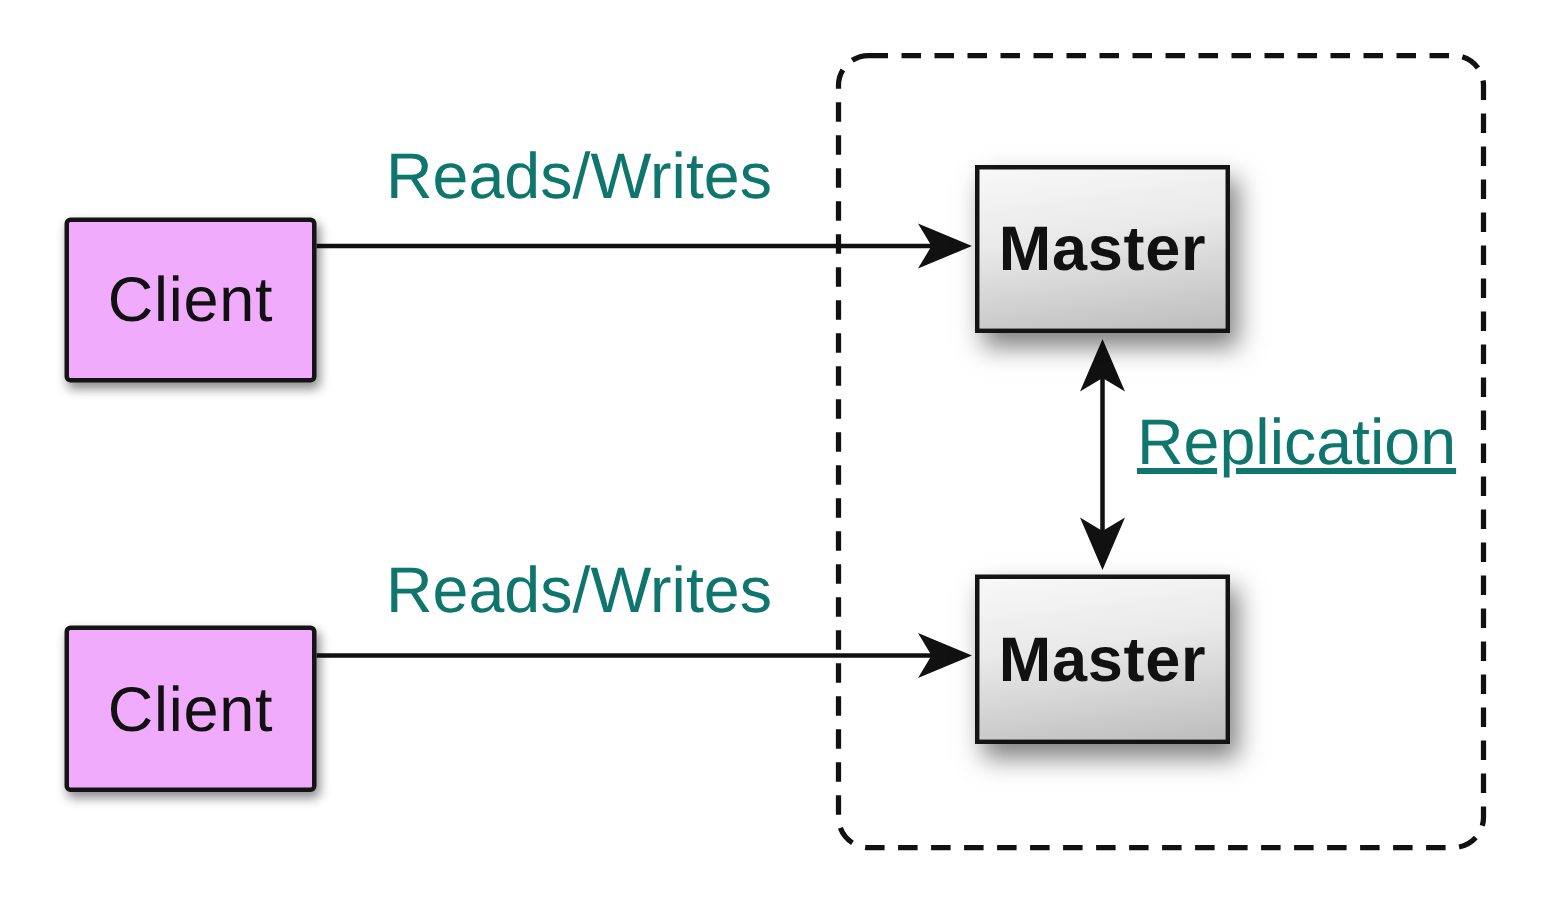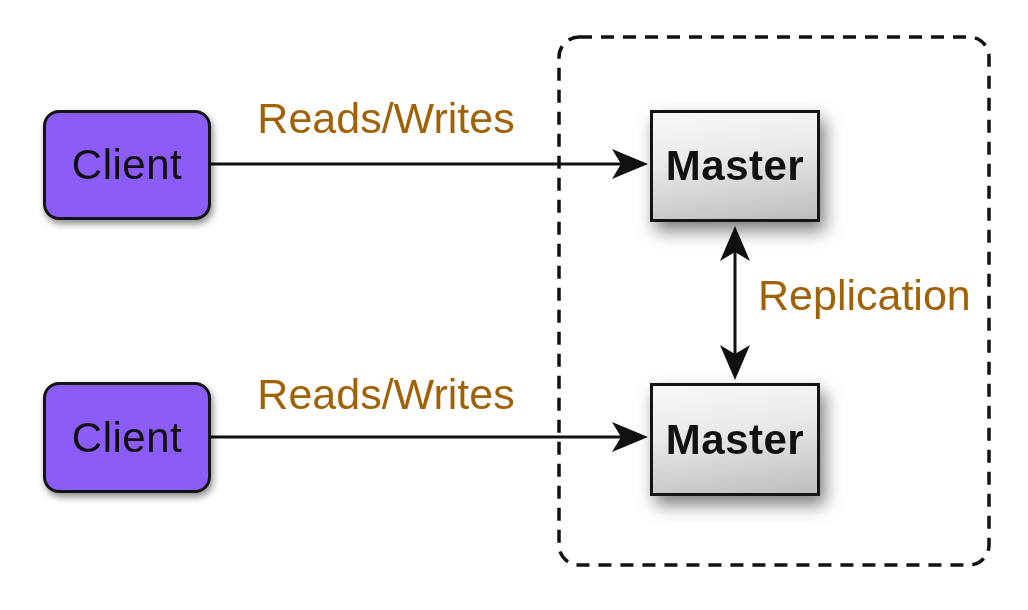--- a/index.html
+++ b/index.html
@@ -25,44 +25,45 @@
     display: flex;
     align-items: center;
     justify-content: center;
     font-size: 42px;
     color: #111111;
     box-sizing: border-box;
     letter-spacing: 0.5px;
   }
   .client {
     border: 3px solid #141414;
-    border-radius: 16px;
-    background: #8b5cf6;
+    border-radius: 4px;
+    background: #f0abfc;
     box-shadow: 2px 4px 7px rgba(0,0,0,0.45);
+    margin-top: 35px;
   }
   .master {
     border: 3px solid #141414;
     background: linear-gradient(172deg, #f8f8f8 0%, #eaeaea 40%, #bdbdbd 100%);
     box-shadow: 5px 9px 16px rgba(0,0,0,0.5);
     font-weight: bold;
   }
   #client-top    { left: 43px;  top: 110px; width: 168px; height: 110px; }
   #client-bottom { left: 43px;  top: 382px; width: 168px; height: 111px; }
   #master-top    { left: 650px; top: 110px; width: 170px; height: 112px; }
   #master-bottom { left: 650px; top: 383px; width: 170px; height: 113px; }
   .edge-label {
     position: absolute;
     font-size: 43px;
     line-height: 46px;
-    color: #a16207;
+    color: #0f766e;
     white-space: nowrap;
   }
   #lbl-rw-top     { left: 186px; top: 95px;  width: 400px; text-align: center; }
   #lbl-rw-bottom  { left: 186px; top: 371px; width: 400px; text-align: center; }
-  #lbl-replication{ left: 758px; top: 272px; }
+  #lbl-replication{ left: 758px; top: 272px; text-decoration: underline; }
 </style>
 </head>
 <body>
 
 <div class="canvas">
 
   <svg class="layer" width="1028" height="610" viewBox="0 0 1028 610">
 
     <rect x="559" y="37" width="430" height="528" rx="20" ry="20" fill="none" stroke="#111111" stroke-width="3.5" stroke-dasharray="13 9"></rect>
 

